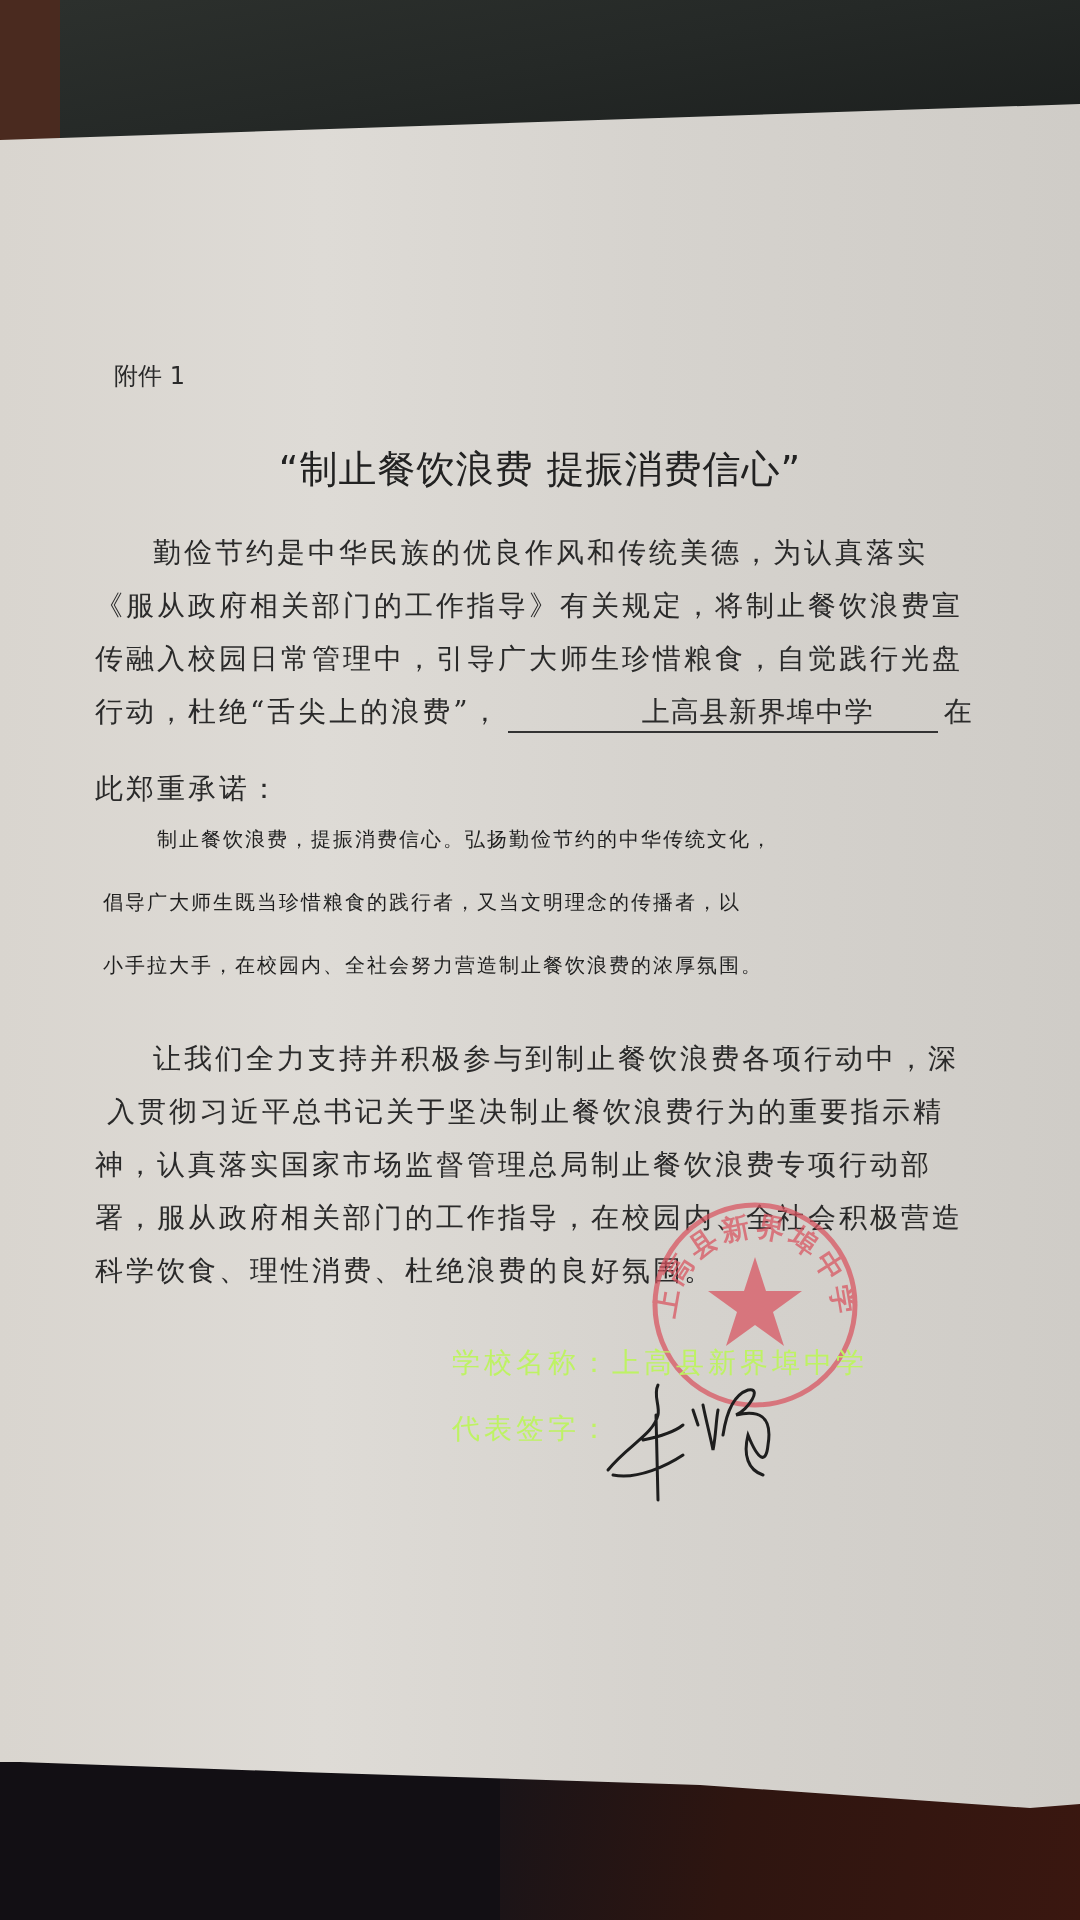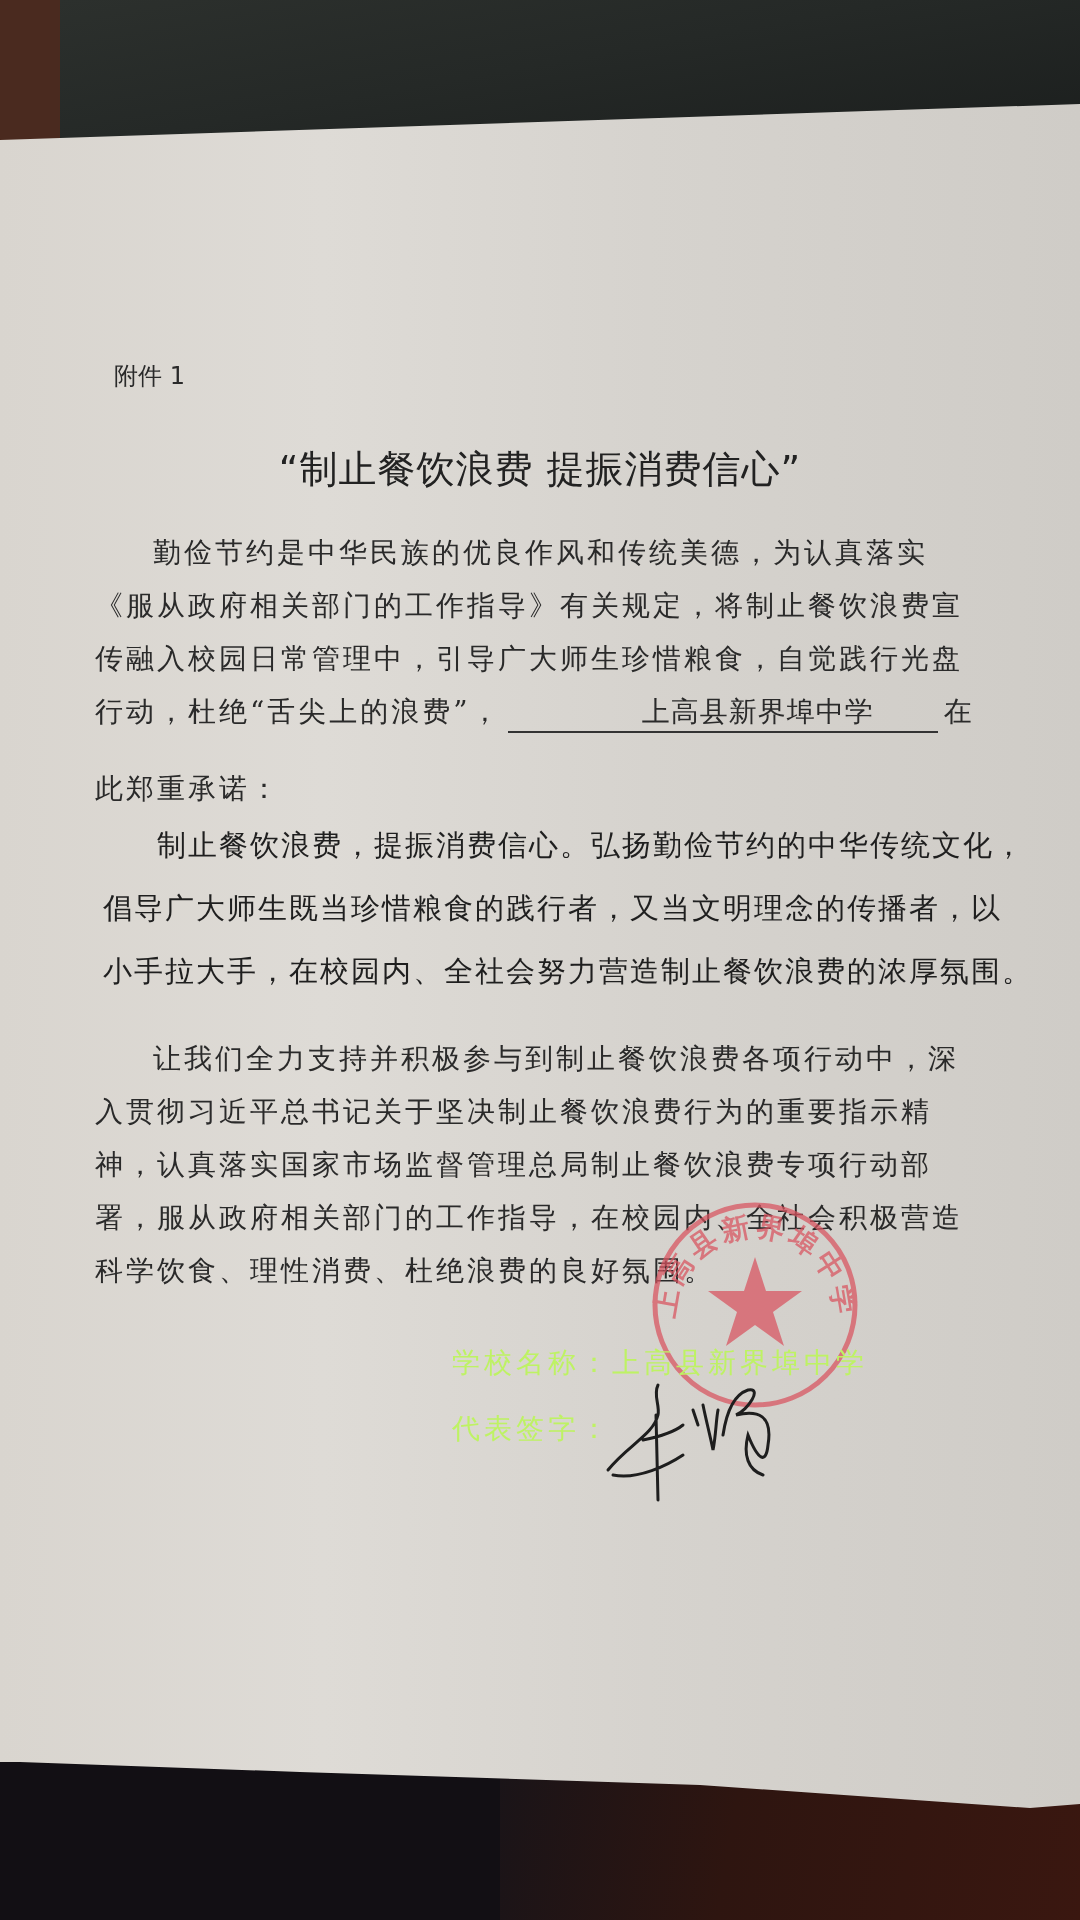--- a/index.html
+++ b/index.html
@@ -76,21 +76,21 @@
       font-family: "DejaVu Serif", serif;
       font-size: 28px;
       color: #2a2a2a;
       letter-spacing: 3px;
     }
     .line {
       position: absolute;
       white-space: nowrap;
     }
     .p1 .line, .p3 .line { font-family: "DejaVu Serif", serif; }
-    .p2 .line { font-family: "DejaVu Sans", sans-serif; font-size: 29px; letter-spacing: 2px; color: #1f1f1f;}
+    .p2 .line { font-family: "DejaVu Sans", sans-serif; font-size: 20px; letter-spacing: 2px; color: #1f1f1f;}
     .blank {
       display: inline-block;
       width: 430px;
       border-bottom: 2px solid #333;
       text-align: center;
       font-family: "DejaVu Sans", sans-serif;
       letter-spacing: 1px;
       margin: 0 6px;
       padding-left: 70px;
       box-sizing: border-box;
@@ -142,21 +142,21 @@
   </div>
 
   <div class="para p2">
     <div class="line" style="left:62px; top:826px;">制止餐饮浪费，提振消费信心。弘扬勤俭节约的中华传统文化，</div>
     <div class="line" style="left:8px; top:889px;">倡导广大师生既当珍惜粮食的践行者，又当文明理念的传播者，以</div>
     <div class="line" style="left:8px; top:952px;">小手拉大手，在校园内、全社会努力营造制止餐饮浪费的浓厚氛围。</div>
   </div>
 
   <div class="para p3">
     <div class="line" style="left:58px; top:1040px;">让我们全力支持并积极参与到制止餐饮浪费各项行动中，深</div>
-    <div class="line" style="left:0px; top:1093px;">入贯彻习近平总书记关于坚决制止餐饮浪费行为的重要指示精</div>
+    <div class="line" style="left:12px; top:1093px;">入贯彻习近平总书记关于坚决制止餐饮浪费行为的重要指示精</div>
     <div class="line" style="left:0px; top:1146px;">神，认真落实国家市场监督管理总局制止餐饮浪费专项行动部</div>
     <div class="line" style="left:0px; top:1199px;">署，服从政府相关部门的工作指导，在校园内、全社会积极营造</div>
     <div class="line" style="left:0px; top:1252px;text-align:center;">科学饮食、理性消费、杜绝浪费的良好氛围。</div>
   </div>
 
   <svg class="stamp" viewBox="0 0 220 220">
     <defs>
       <path id="stampArc" d="M 40 160 A 80 80 0 1 1 180 160" fill="none"></path>
     </defs>
     <circle cx="110" cy="110" r="100" fill="none" stroke="#d9535f" stroke-width="5"></circle>

